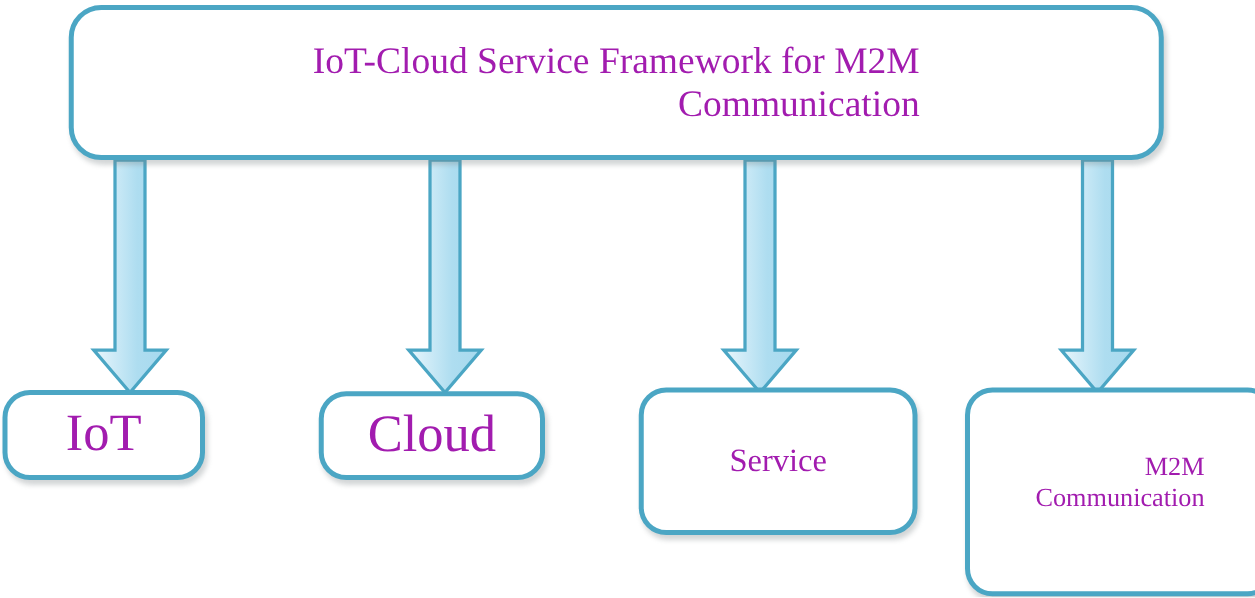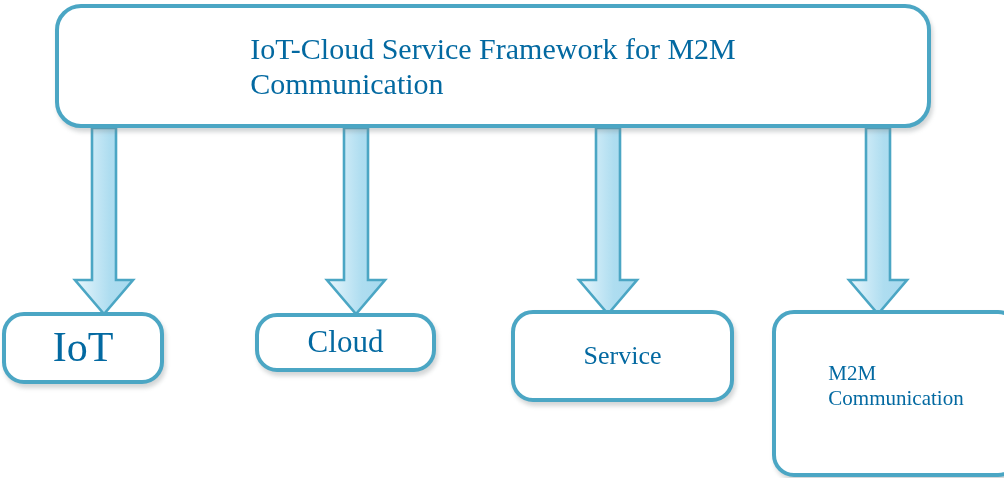--- a/index.html
+++ b/index.html
@@ -16,25 +16,25 @@
     font-family: "Liberation Serif", "DejaVu Serif", serif;
   }
 
   
   .node {
     position: absolute;
     box-sizing: border-box;
     background: #ffffff;
     border: 4px solid #4BA6C4;
     border-radius: 22px;
-    color: #0369a1;
+    color: #a21caf;
     display: flex;
     align-items: center;
     justify-content: center;
-    text-align: left;
+    text-align: right;
     line-height: 1.18;
     box-shadow: 2px 4px 4px rgba(120,130,135,0.33);
     z-index: 3;
   }
 
   #node-root {
     left: 55px;
     top: 4px;
     width: 876px;
     height: 124px;
@@ -49,29 +49,29 @@
     top: 312px;
     width: 162px;
     height: 72px;
     font-size: 42px;
   }
 
   #node-cloud {
     left: 255px;
     top: 313px;
     width: 181px;
-    height: 59px;
-    font-size: 31px;
+    height: 71px;
+    font-size: 42px;
   }
 
   #node-service {
     left: 511px;
     top: 310px;
     width: 223px;
-    height: 92px;
+    height: 118px;
     font-size: 26px;
   }
 
   #node-m2m {
     left: 772px;
     top: 310px;
     width: 248px;
     height: 167px;
     font-size: 21px;
     align-items: flex-start;

